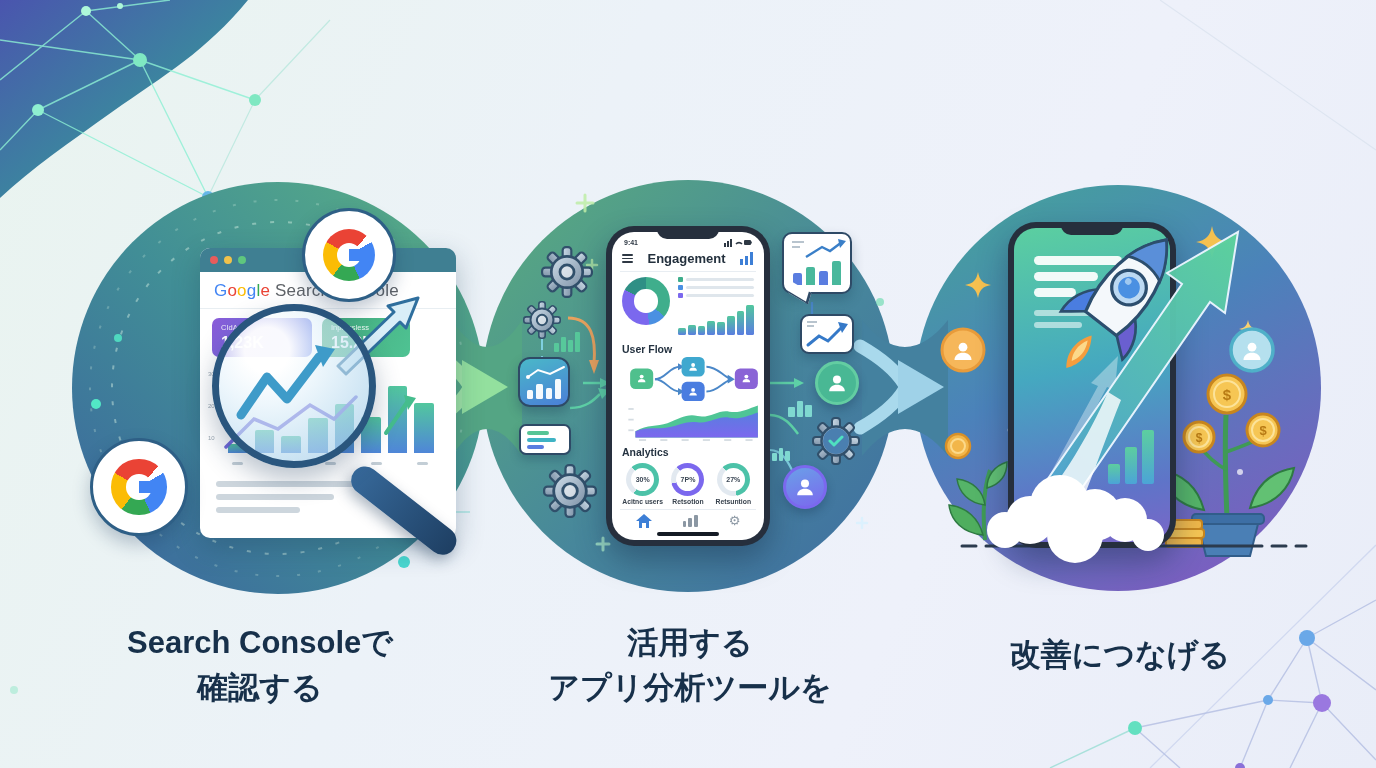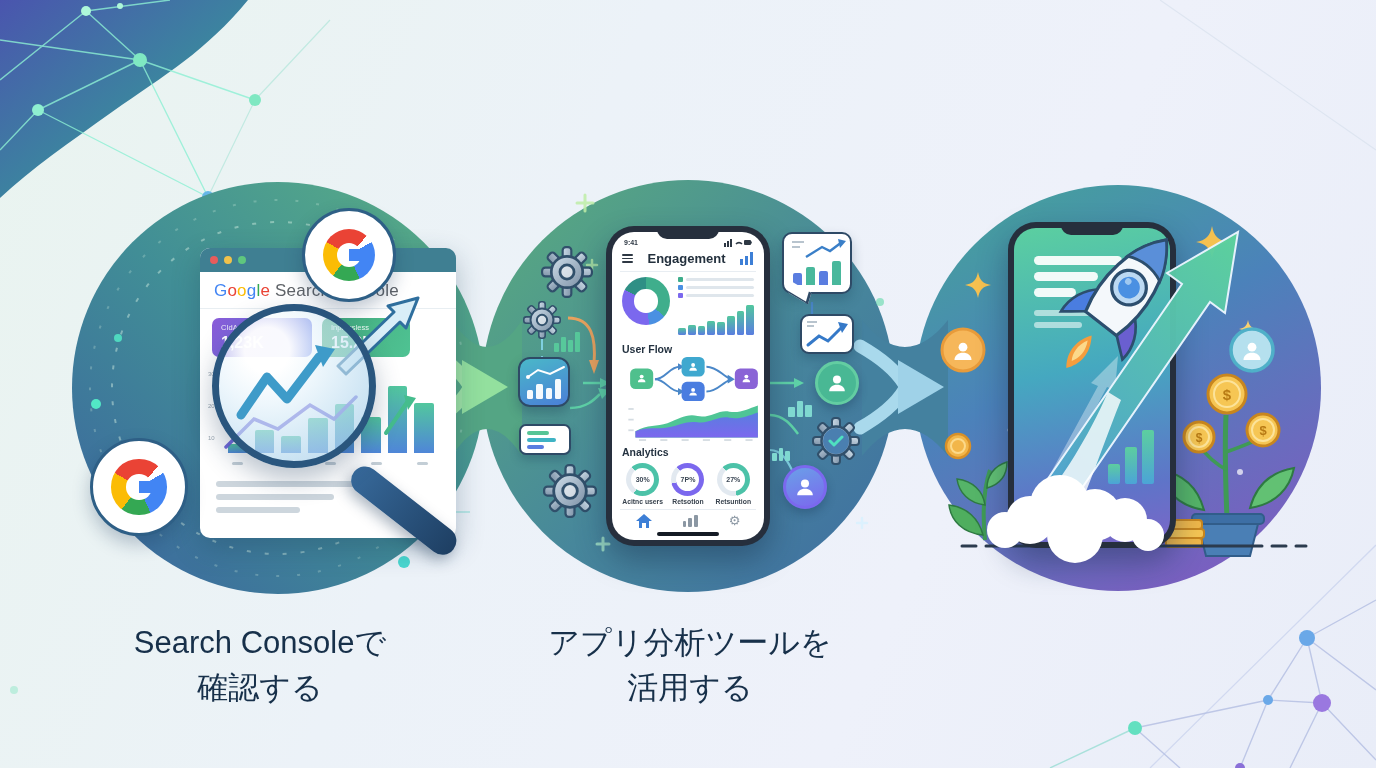--- a/index.html
+++ b/index.html
@@ -6,21 +6,21 @@
   html,body{width:1376px;height:768px;overflow:hidden}
   body{font-family:"Liberation Sans","DejaVu Sans",sans-serif;background:#edf2f7}
   #stage{position:relative;width:1376px;height:768px;overflow:hidden;
     background:linear-gradient(115deg,#e9f4ef 0%,#ecf2f8 38%,#eef1fa 68%,#e9edf8 100%)}
   svg{display:block}
   .abs{position:absolute}
 
   
   .title{position:absolute;left:0;right:0;top:50px;text-align:center;
     font-size:54px;font-weight:bold;letter-spacing:-1px;color:#1a3152}
-  .caption{position:absolute;text-align:center;font-weight:normal;color:#17304a;
+  .caption{position:absolute;text-align:center;font-weight:bold;color:#17304a;
     font-size:31px;line-height:45px}
 
   
   .window{position:absolute;left:200px;top:248px;width:256px;height:290px;background:#fff;
     border-radius:10px;box-shadow:0 10px 28px rgba(25,60,90,.3);overflow:hidden}
   .titlebar{height:24px;background:#3f7f92;display:flex;align-items:center;gap:6px;padding-left:10px}
   .dot{width:8px;height:8px;border-radius:50%}
   .brand{display:flex;align-items:baseline;padding:9px 0 7px 14px;font-size:17px;font-weight:500;
     border-bottom:1px solid #e8eef2}
   .brand span{letter-spacing:.2px}
@@ -701,17 +701,20 @@
     <circle cx="60" cy="62" r="16" fill="#bcd9f2" stroke="#2c4e6e" stroke-width="3"></circle>
     <circle cx="60" cy="62" r="10" fill="#4a90e2"></circle>
     <circle cx="56" cy="58" r="3" fill="#9fc8f0"></circle>
   </svg>
 
   <div class="caption" style="left:60px;top:620px;width:400px">
     <div>Search Consoleで</div>
     <div>確認する</div>
   </div>
   <div class="caption" style="left:495px;top:620px;width:390px">
+    <div>活用する</div>
     <div>アプリ分析ツールを</div>
-    <div>活用する</div>
+  </div>
+  <div class="caption" style="left:930px;top:632px;width:380px">
+    <div>改善につなげる</div>
   </div>
 
 </div>
 
 </body></html>

